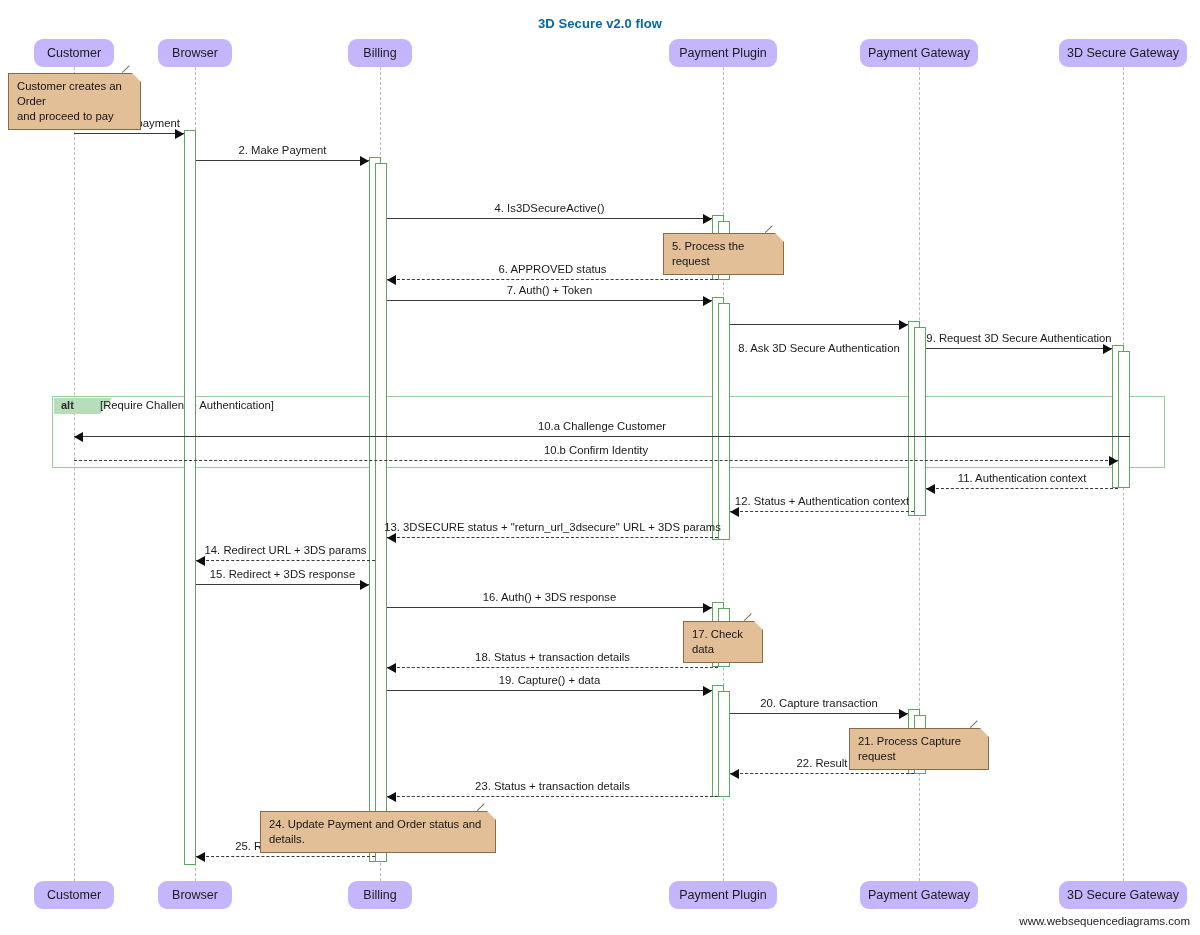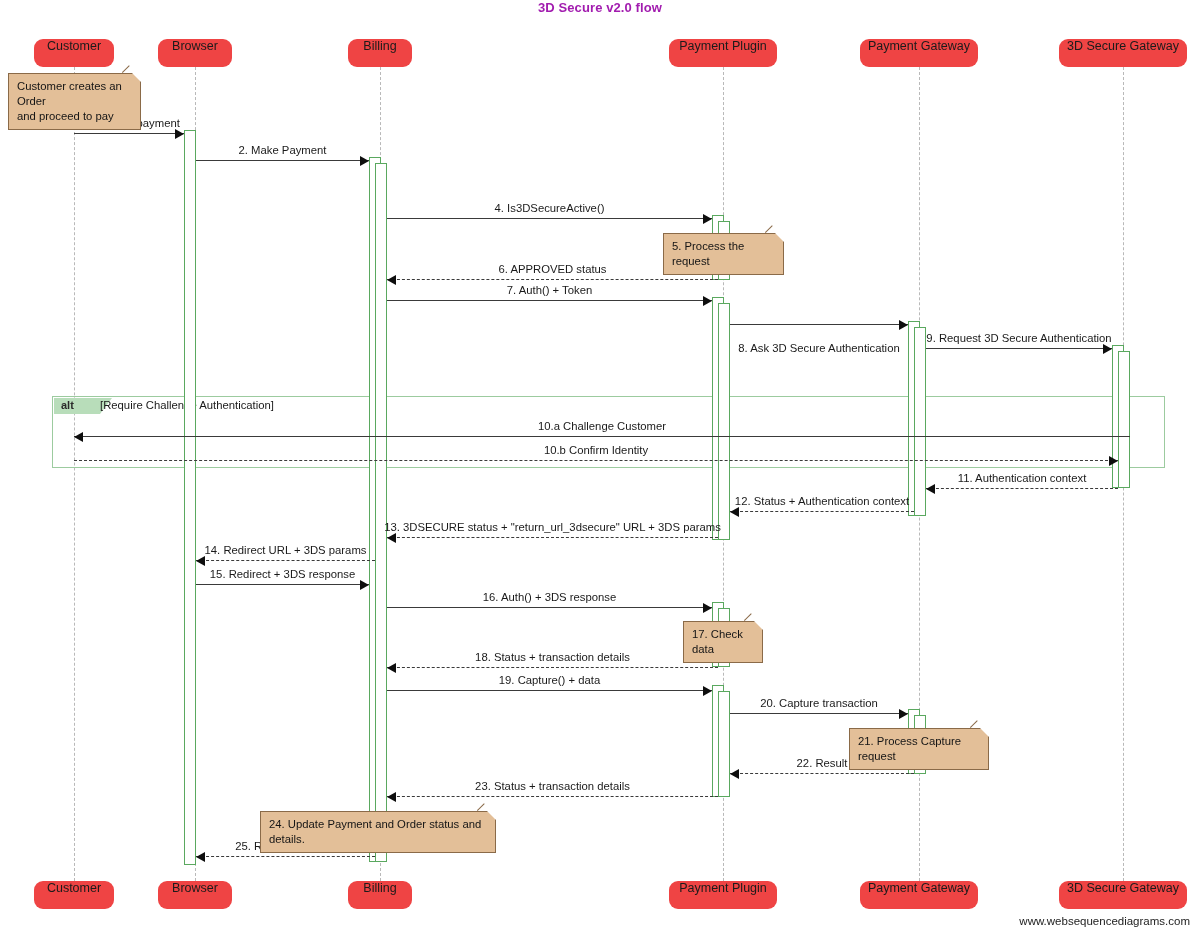--- a/index.html
+++ b/index.html
@@ -17,43 +17,44 @@
   }
   #canvas {
     position: absolute;
     left: 0; top: 0;
     width: 1200px;
     height: 935px;
   }
   .title {
     position: absolute;
     width: 100%;
-    top: 0;
+    top: 16px;
     text-align: center;
     font-size: 13px;
     font-weight: bold;
-    color: #a21caf;
+    color: #0369a1;
     letter-spacing: .1px;
   }
   .footer {
     position: absolute;
     right: 10px;
     bottom: 8px;
     font-size: 11.5px;
     color: #222;
   }
   
   .actor {
     position: absolute;
     height: 28px;
-    background: #ef4444;
+    background: #c4b5fd;
     border-radius: 9px;
     color: #1b1b1b;
     font-size: 12.5px;
     display: flex;
+    align-items: center;
     justify-content: center;
     box-sizing: border-box;
     white-space: nowrap;
   }
   
   .lifeline {
     position: absolute;
     width: 0;
     border-left: 1px dashed #b9b9b9;
   }

